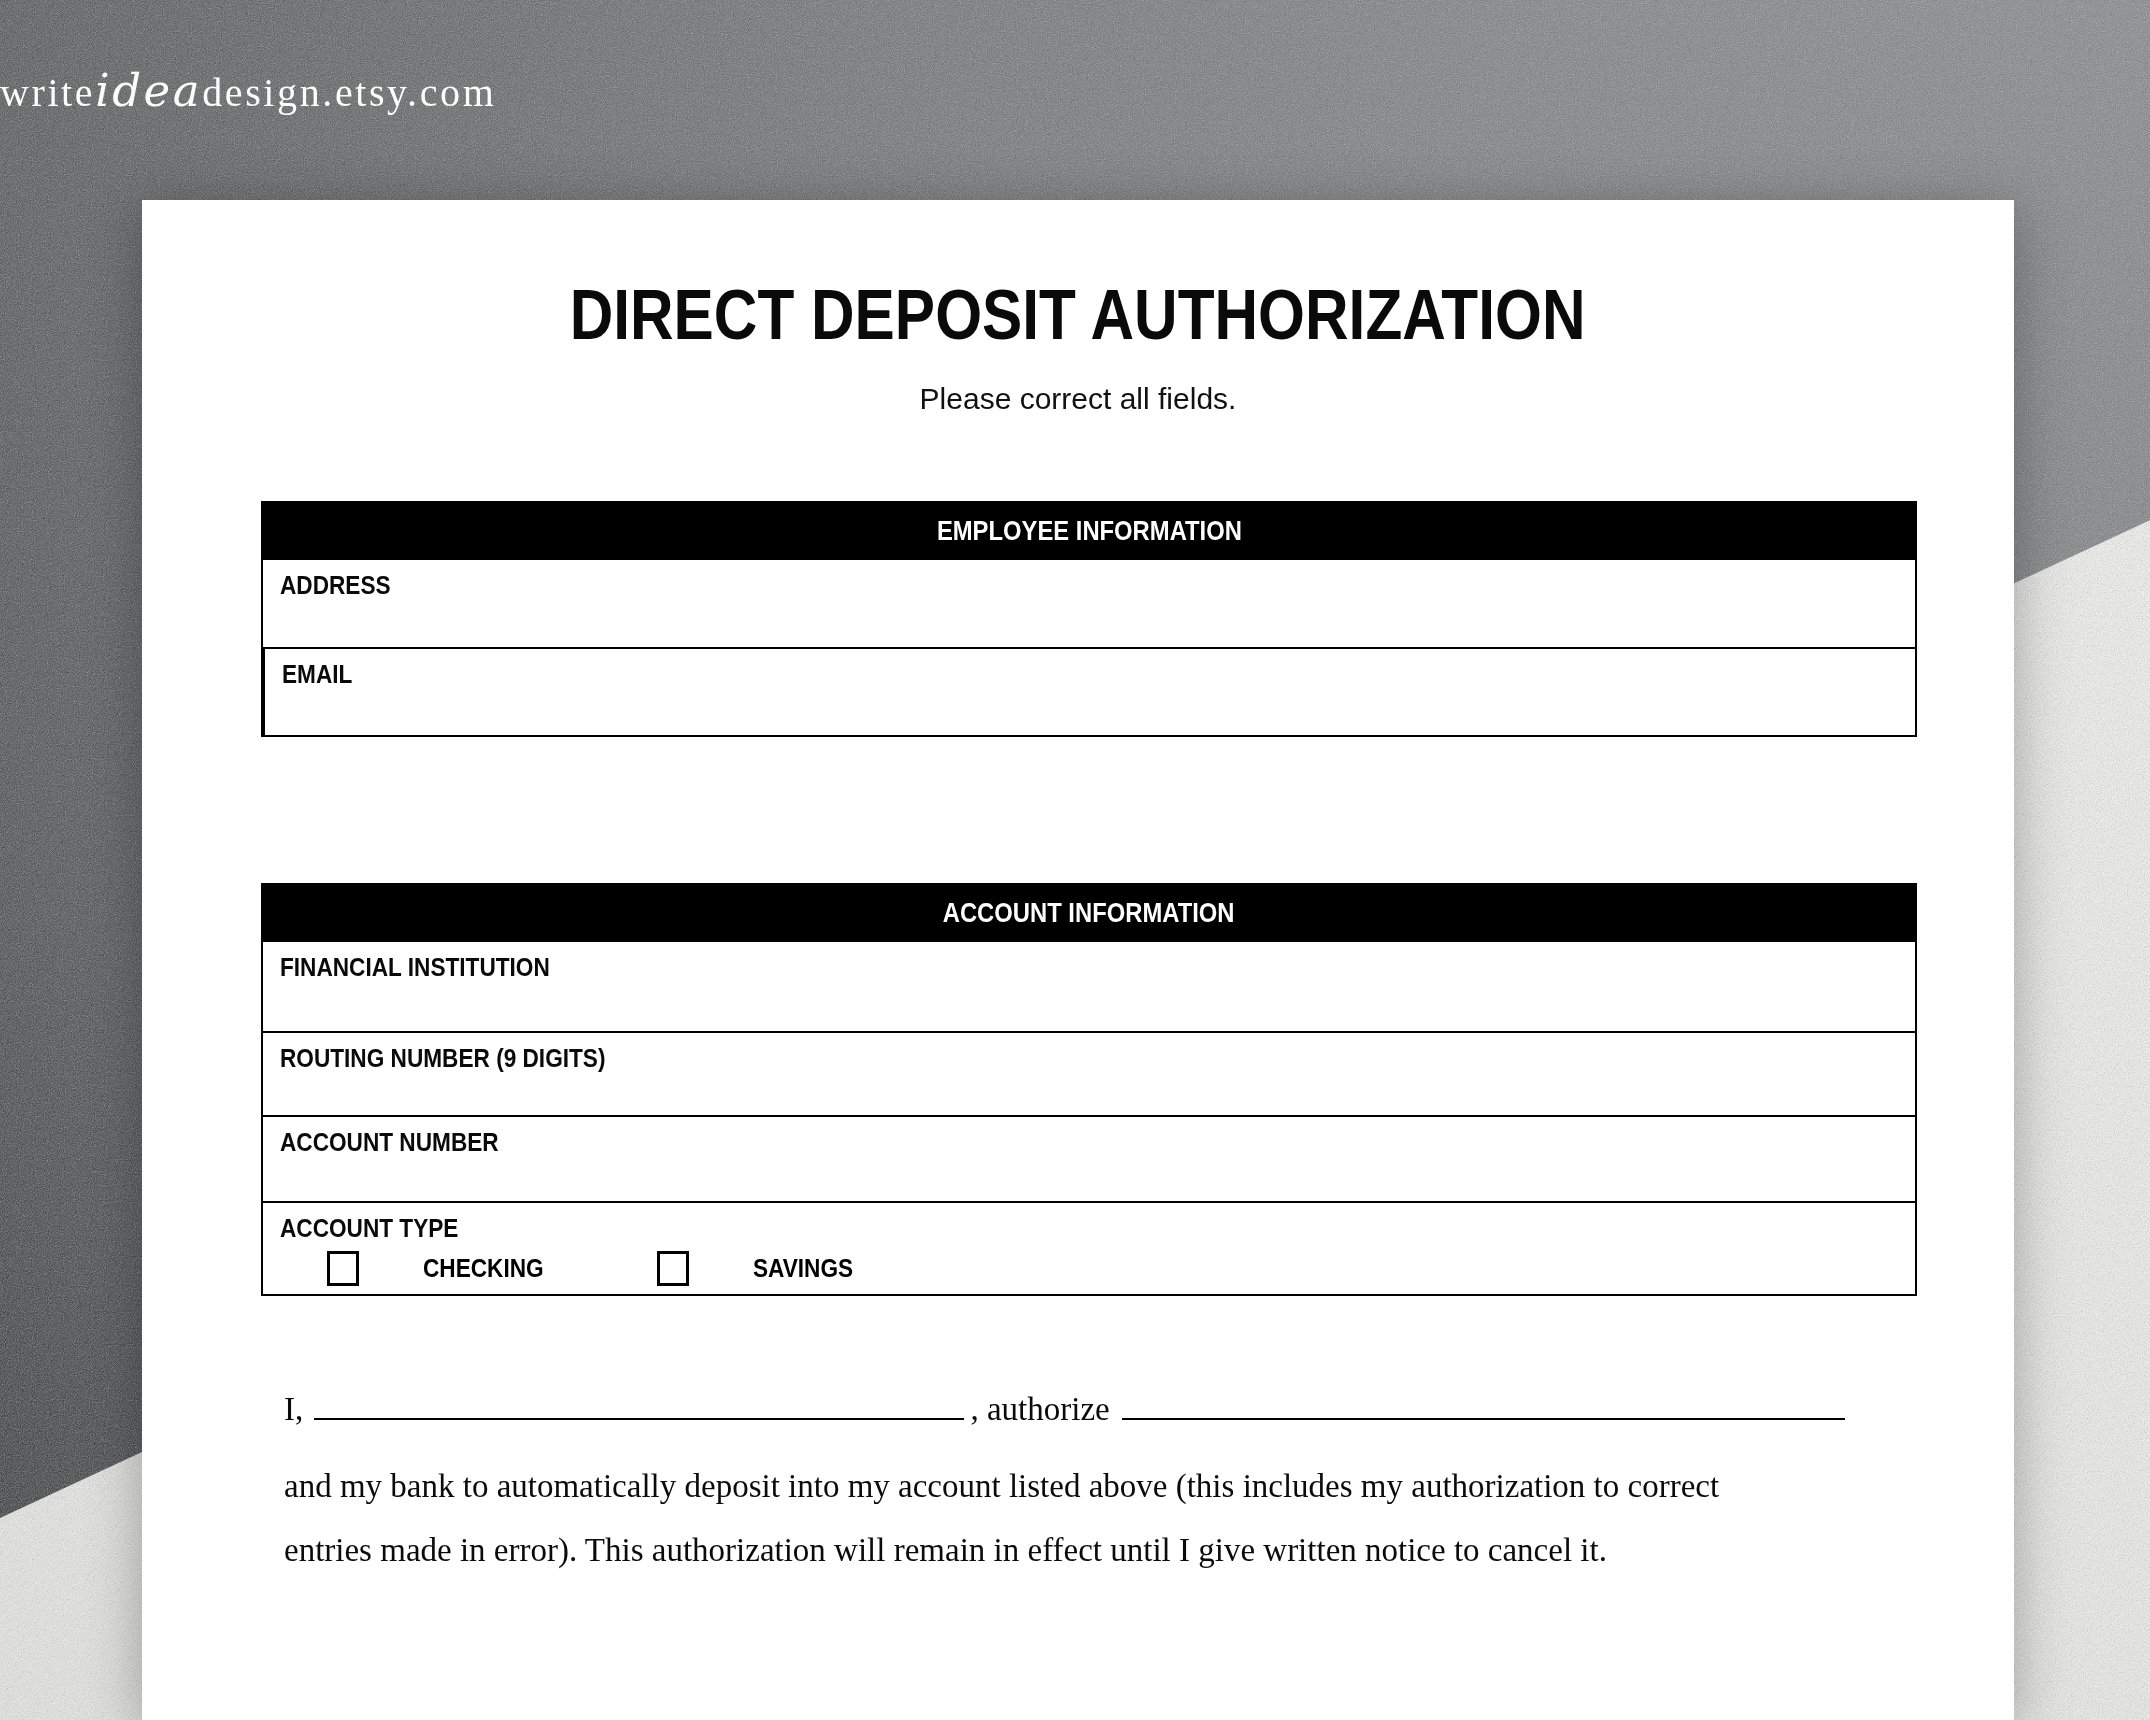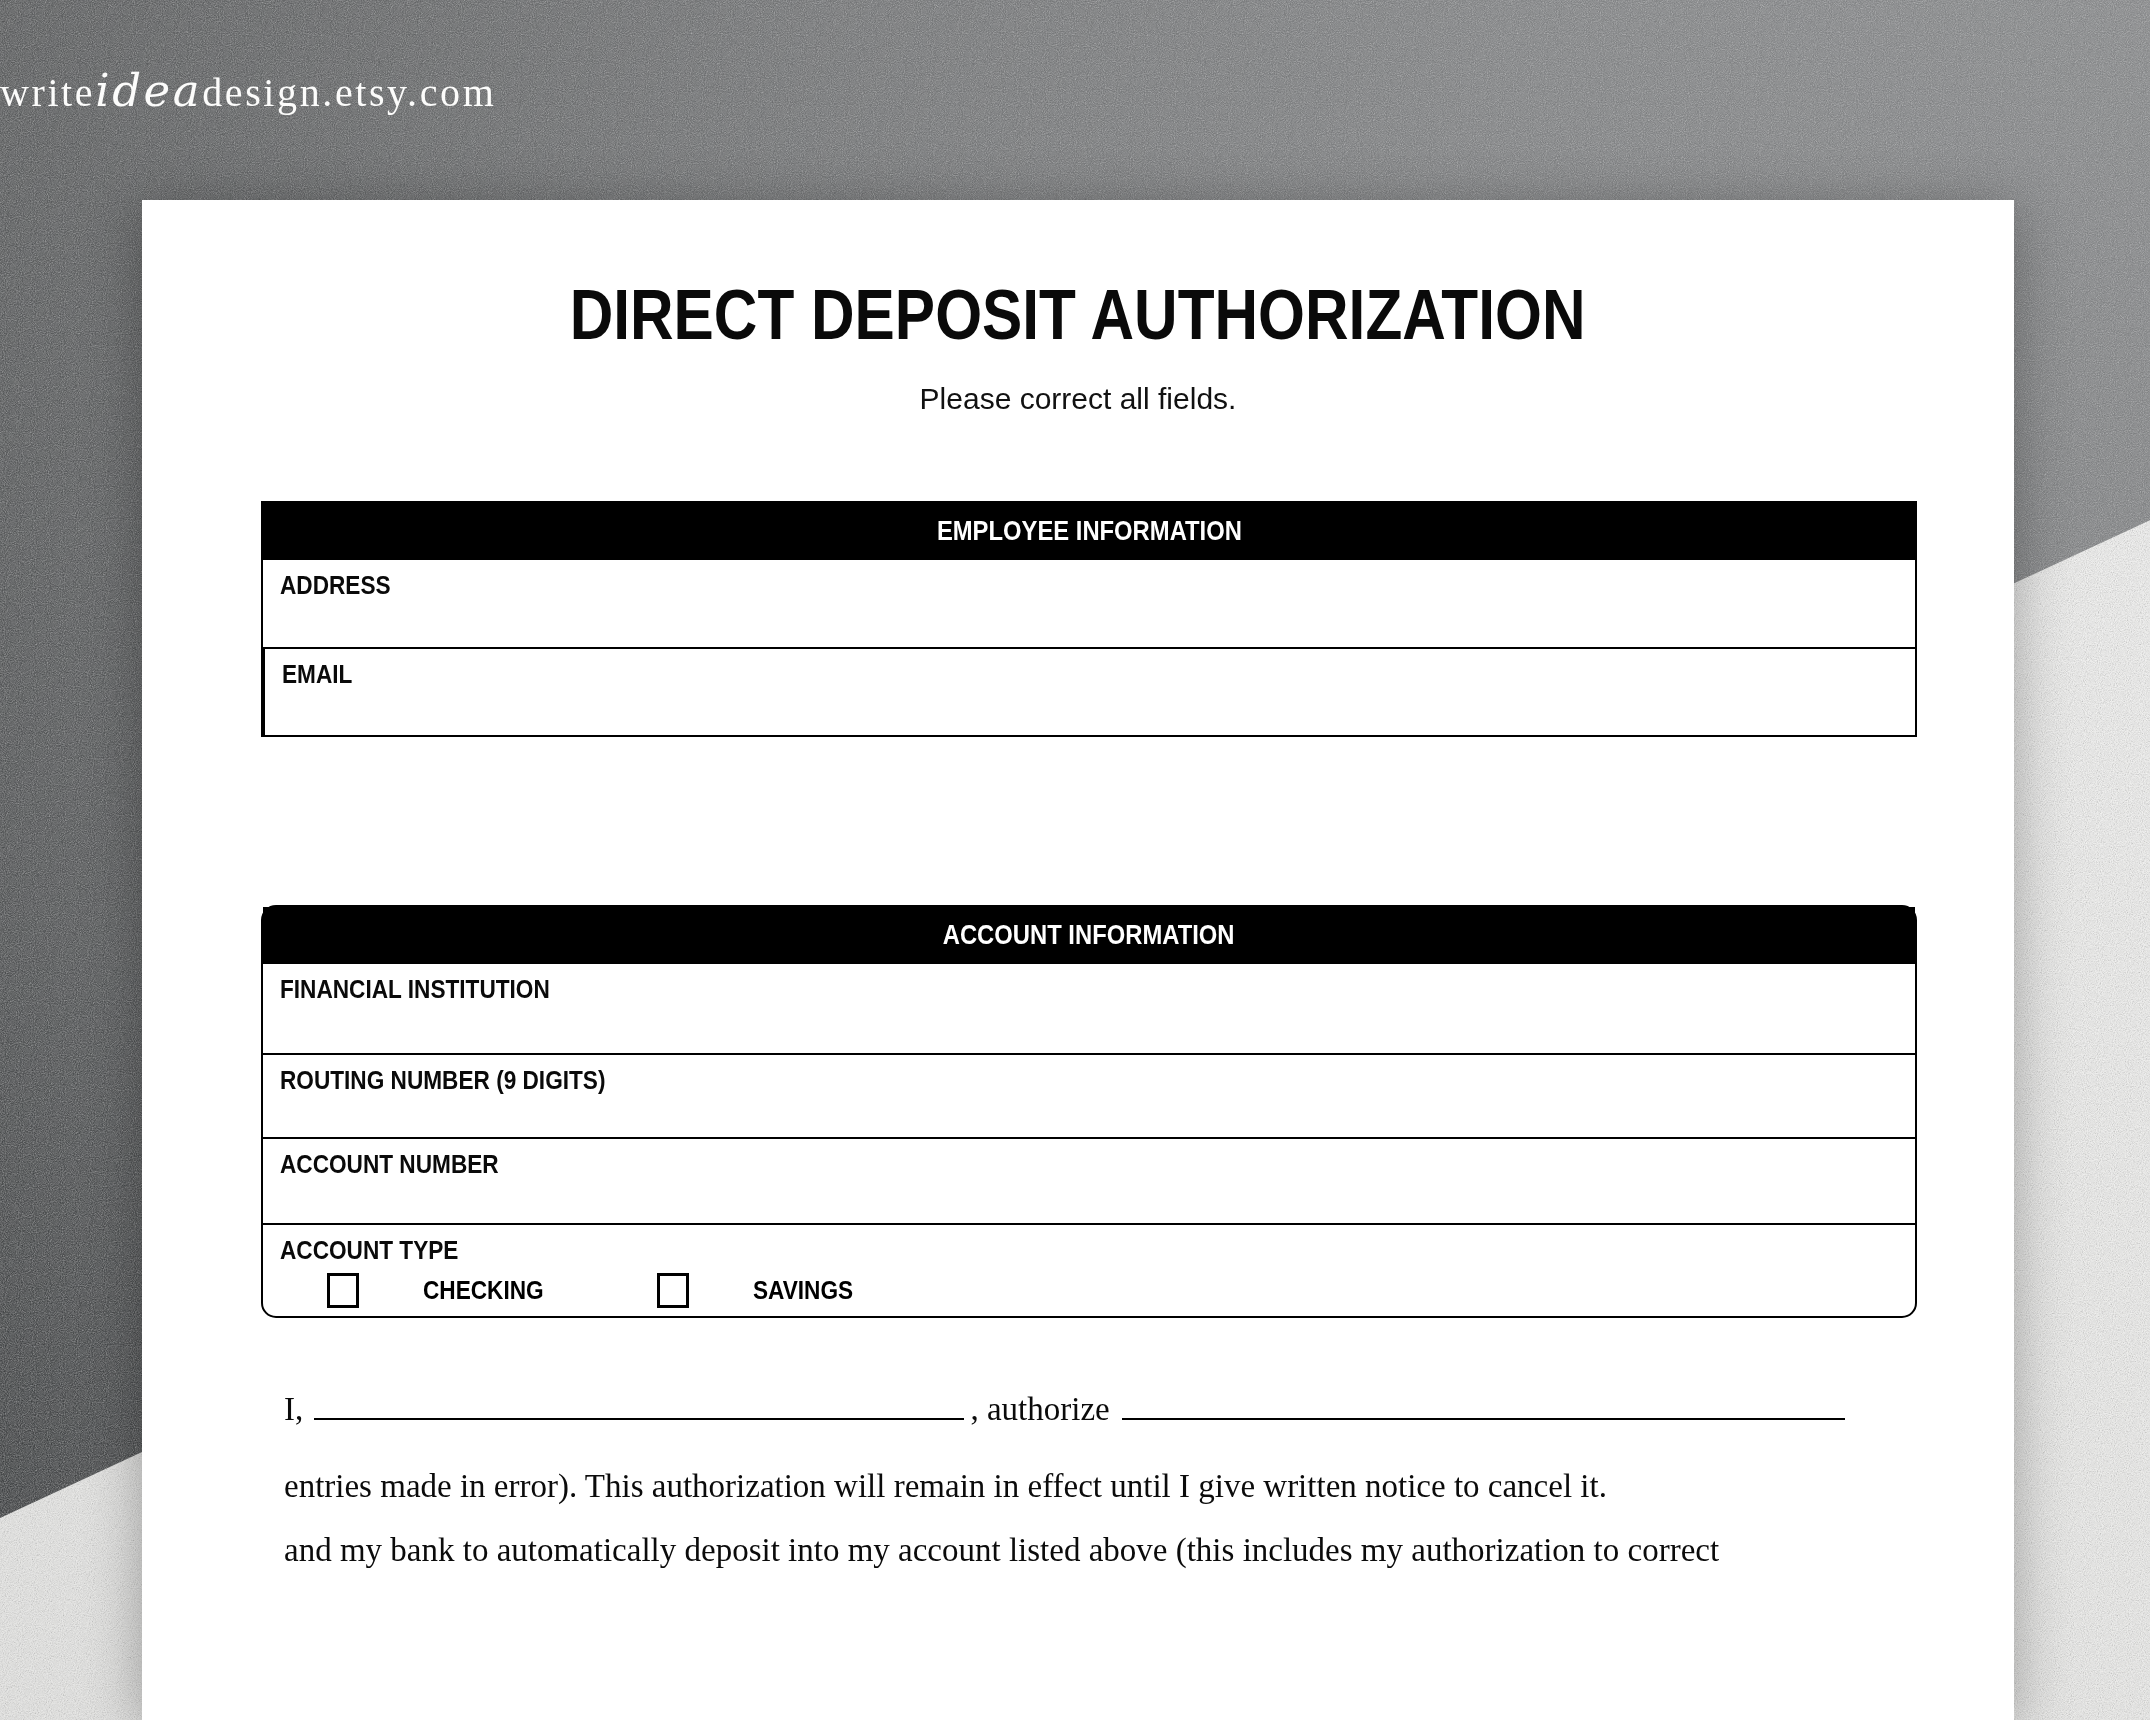--- a/index.html
+++ b/index.html
@@ -79,21 +79,21 @@
   .cond-l { display: inline-block; transform: scaleX(0.87); transform-origin: left center; }
 
   .ftable {
     position: absolute;
     left: 119px; width: 1656px;
     border: 2.6px solid #000;
     box-sizing: border-box;
     background: #fff;
   }
   .ftable.employee { top: 301px; }
-  .ftable.account  { top: 705px; border-radius: 15px; }
+  .ftable.account  { top: 683px; }
 
   .ftable-header {
     height: 55px;
     background: #000;
     color: #fff;
     display: flex; align-items: center; justify-content: center;
     font-size: 28px; font-weight: bold;
   }
   .frow {
     border-top: 2.6px solid #000;
@@ -219,20 +219,20 @@
           </div>
         </div>
       </div>
     </div>
 
     <div class="authorization">
       <div class="auth-line1">
         <span>I,</span><span class="blank name"></span><span>, authorize</span><span class="blank company"></span>
       </div>
       <div class="auth-body">
+        <span class="bline">and my bank to automatically deposit into my account listed above (this includes my authorization to correct</span>
         <span class="bline">entries made in error). This authorization will remain in effect until I give written notice to cancel it.</span>
-        <span class="bline">and my bank to automatically deposit into my account listed above (this includes my authorization to correct</span>
       </div>
     </div>
 
   </div>
 </div>
 
 
 </body></html>

